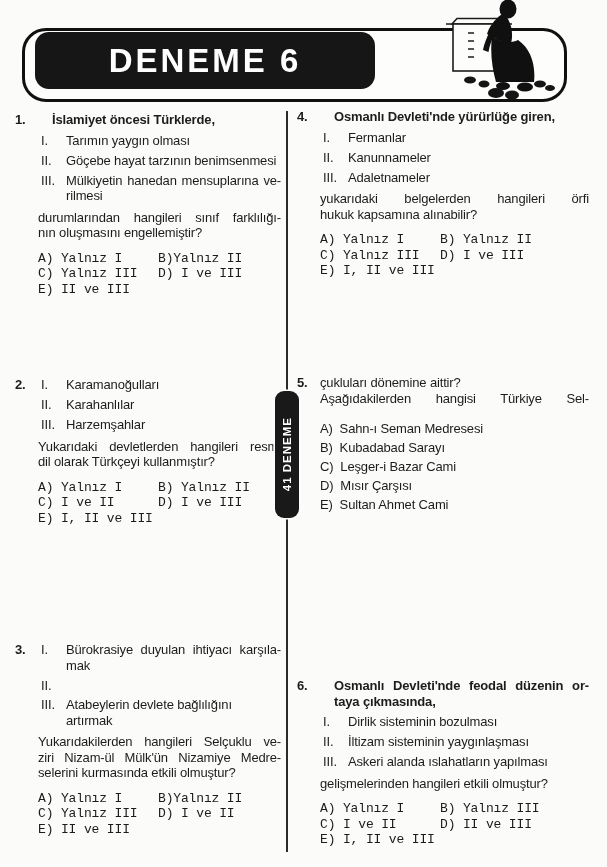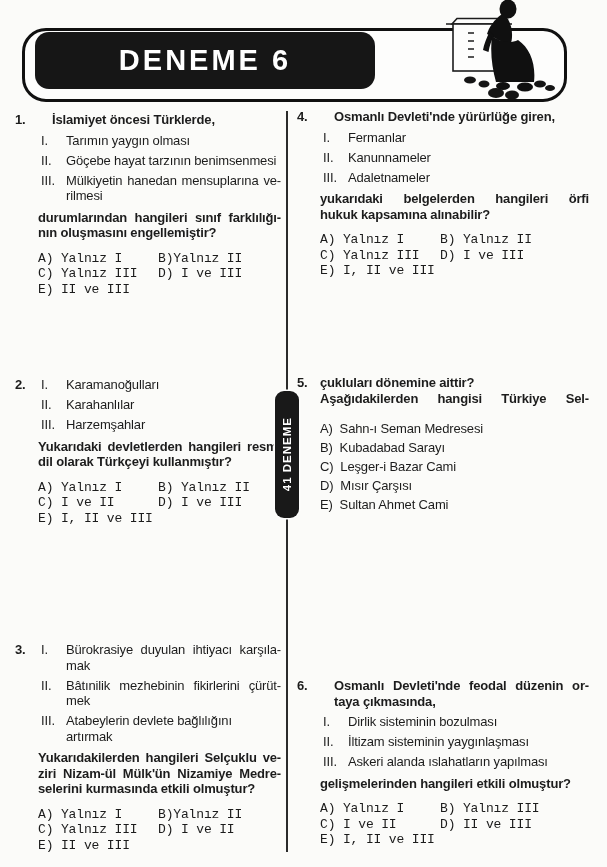--- a/index.html
+++ b/index.html
@@ -21,21 +21,21 @@
   .header-frame{
     position:absolute; left:22px; top:28px; width:545px; height:74px;
     border:3.5px solid #101010; border-radius:24px; background:#fdfdfc;
   }
   .title-box{
     position:absolute; left:35px; top:32px; width:340px; height:57px;
     background:var(--title_bg); border-radius:14px;
     display:flex; align-items:center; justify-content:center; z-index:2;
   }
   .title-box .title{
-    color:var(--title_text); font-weight:bold; font-size:29px; letter-spacing:3px;
+    color:var(--title_text); font-weight:bold; font-size:33px; letter-spacing:3px;
   }
   .illustration{ position:absolute; left:432px; top:0; z-index:3; }
   
   .divider{
     position:absolute; left:286px; top:111px; width:2px; height:741px;
     background:#2b2b2b;
   }
   .edition-badge{
     position:absolute; left:275px; top:391px; width:24px; height:127px;
     background:var(--badge_bg); border-radius:9px; z-index:4;
@@ -52,21 +52,21 @@
     position:absolute; display:grid; grid-template-columns:23px 1fr;
     align-items:start;
   }
   .col-left{ left:15px;  width:266px; }
   .col-right{ left:297px; width:292px; }
   .qnum{ font-weight:bold; }
   .line{ line-height:15.5px; }
   .j{ text-align:justify; text-align-last:justify; }
   .intro{ font-weight:bold; margin-bottom:5px;padding-left:14px; }
   .item{ display:grid; grid-template-columns:25px 1fr; margin:0 0 4.5px 3px; }
-  .stem{ font-weight:bold; margin-top:6px; }
+  .stem{ font-weight:normal; margin-top:6px; }
   .options{ margin-top:10px;font-family:Liberation Mono, monospace; }
   .orow{ display:grid; grid-template-columns:120px 1fr; line-height:17.5px; }
   .olist{ margin-top:13px; }
   .olist .line{ line-height:19px; white-space:pre-wrap; }
   .q5-stem{ margin-top:0; }
 </style>
 </head>
 <body>
 
 <div class="header-frame"></div>
@@ -198,24 +198,20 @@
   <div class="qbody">
     <div class="item">
       <span>I.</span>
       <div>
         <div class="line j">Bürokrasiye duyulan ihtiyacı karşıla-</div>
         <div class="line">mak</div>
       </div>
     </div>
     <div class="item">
       <span>II.</span>
-      <div>
-        <div class="line j">Bâtınilik mezhebinin fikirlerini çürüt-</div>
-        <div class="line">mek</div>
-      </div>
     </div>
     <div class="item">
       <span>III.</span>
       <div>
           <div class="line">Atabeylerin devlete bağlılığını artırmak</div>
         </div>
     </div>
     <div class="stem">
       <div class="line j">Yukarıdakilerden hangileri Selçuklu ve-</div>
       <div class="line j">ziri Nizam-ül Mülk'ün Nizamiye Medre-</div>

